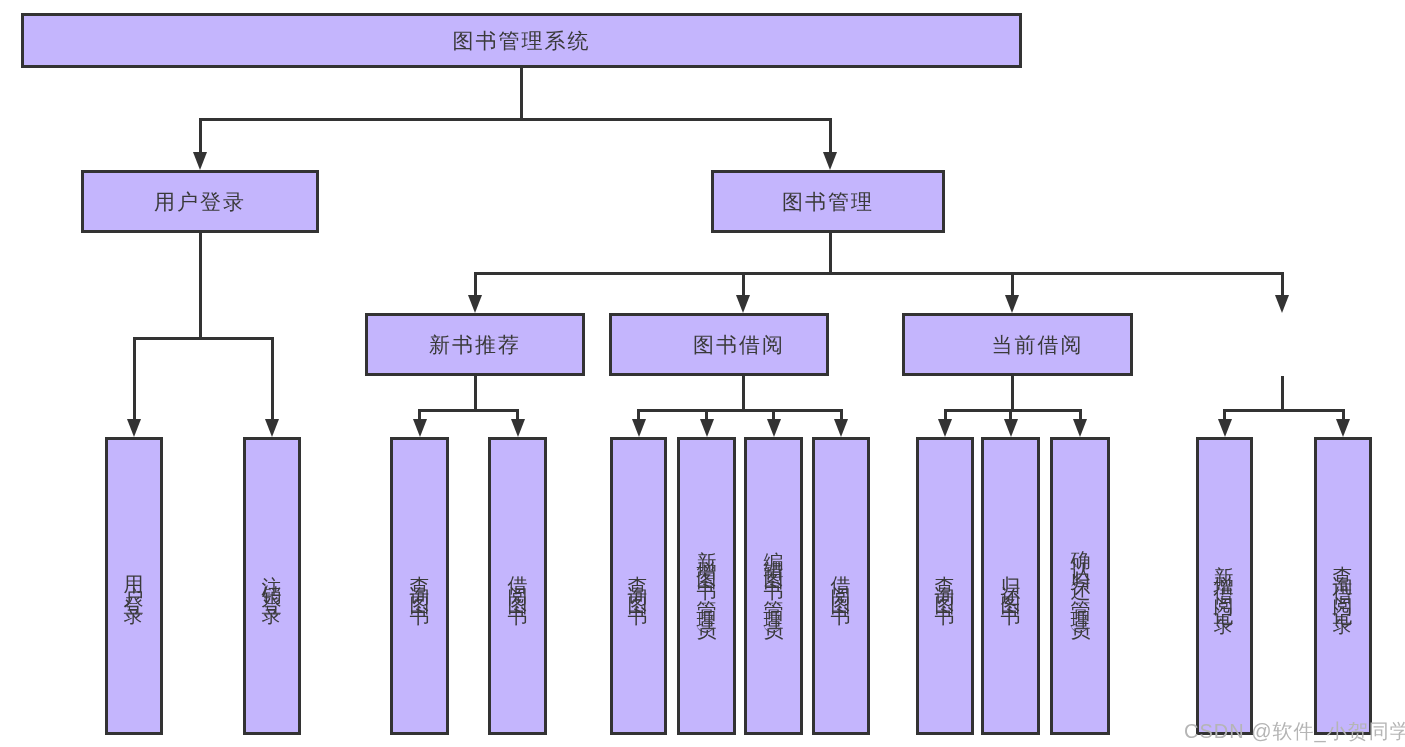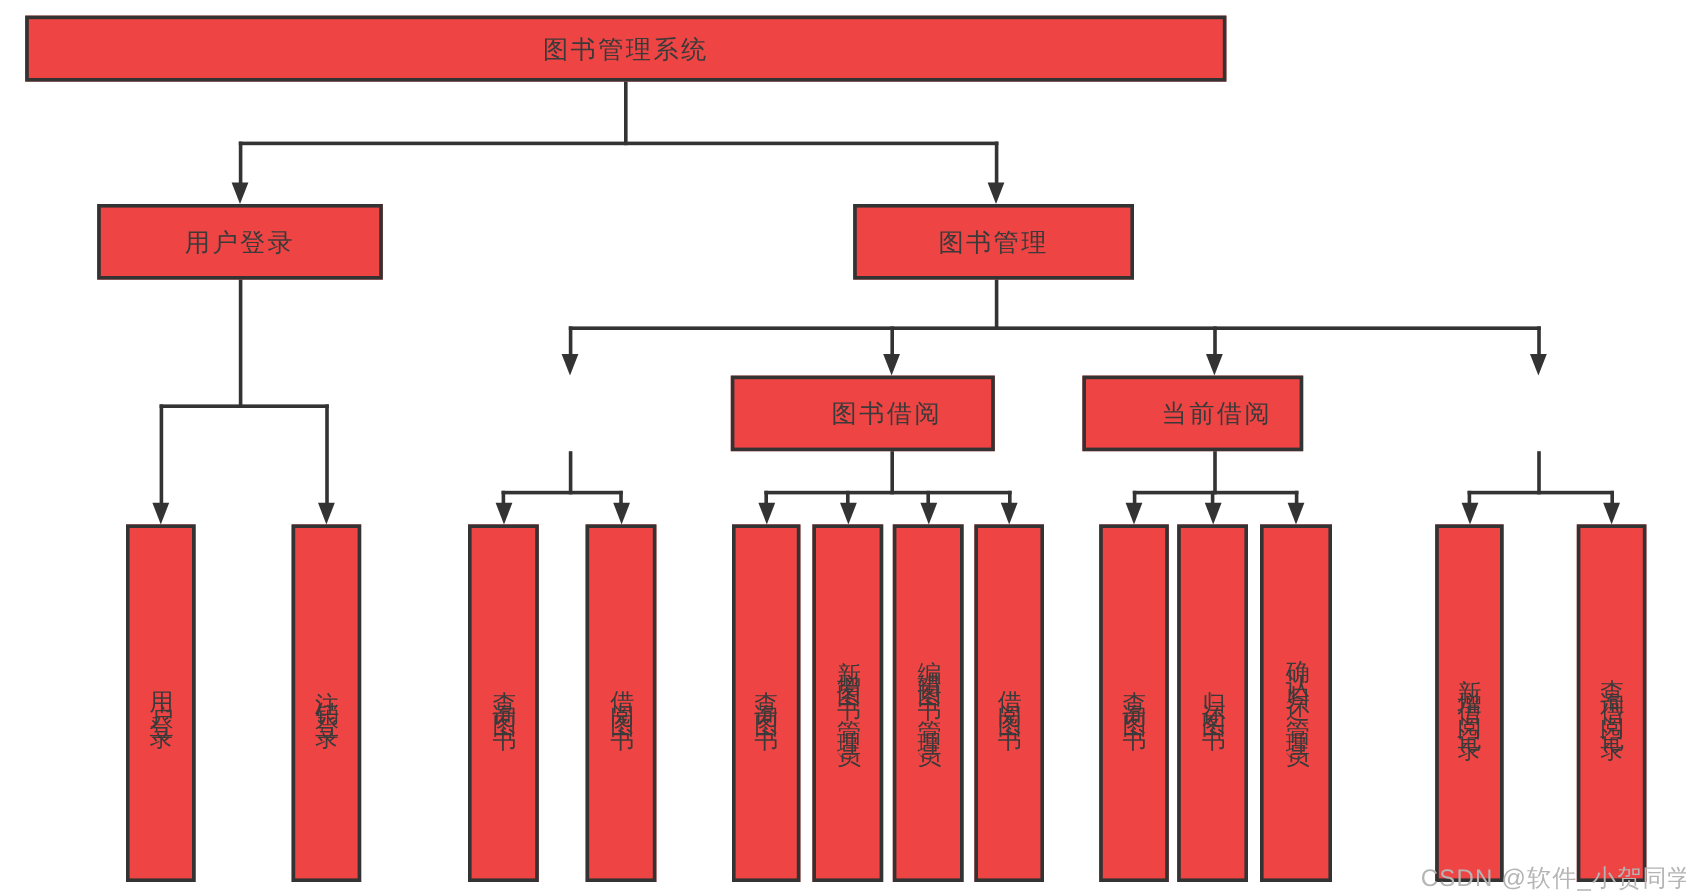--- a/index.html
+++ b/index.html
@@ -5,21 +5,21 @@
   html, body { margin: 0; padding: 0; background: #ffffff; }
   #diagram {
     position: relative;
     margin: 0;
     background: #ffffff;
     overflow: hidden;
     font-family: "Liberation Sans", "DejaVu Sans", sans-serif;
   }
   .box {
     position: absolute;
-    background: #ef4444;
+    background: #c4b5fd;
     border: 3px solid var(--stroke, #333333);
     box-sizing: border-box;
     color: var(--text, #3a3a3a);
   }
   .box.h {
     display: flex;
     align-items: center;
     justify-content: center;
     font-size: 21px;
     letter-spacing: 2px;
@@ -64,24 +64,27 @@
   <div class="watermark">CSDN @软件_小贺同学</div>
 <div class="box h" style="left: 21px; top: 13px; width: 1001px; height: 55px;">
       <span>图书管理系统</span>
     </div>
     <div class="box h" style="left: 81px; top: 170px; width: 238px; height: 63px;">
       <span>用户登录</span>
     </div>
     <div class="box h" style="left: 711px; top: 170px; width: 234px; height: 63px;">
       <span>图书管理</span>
     </div>
+    <div class="box h" style="left: 365px; top: 313px; width: 220px; height: 63px;">
+      <span>新书推荐</span>
+    </div>
     <div class="box h" style="left: 609px; top: 313px; width: 220px; height: 63px; padding-left: 40px;">
       <span>图书借阅</span>
     </div>
-    <div class="box h" style="left: 902px; top: 313px; width: 184px; height: 63px; padding-left: 40px;">
+    <div class="box h" style="left: 902px; top: 313px; width: 231px; height: 63px; padding-left: 40px;">
       <span>当前借阅</span>
     </div>
     <div class="box v" style="left: 105px; top: 437px; width: 58px; height: 298px;"><span>用户登录</span></div>
     <div class="box v" style="left: 243px; top: 437px; width: 58px; height: 298px;"><span>注销登录</span></div>
     <div class="box v" style="left: 390px; top: 437px; width: 59px; height: 298px;"><span>查询图书</span></div>
     <div class="box v" style="left: 488px; top: 437px; width: 59px; height: 298px;"><span>借阅图书</span></div>
     <div class="box v" style="left: 610px; top: 437px; width: 57px; height: 298px;"><span>查询图书</span></div>
     <div class="box v" style="left: 677px; top: 437px; width: 59px; height: 298px;"><span>新增图书（管理员）</span></div>
     <div class="box v" style="left: 744px; top: 437px; width: 59px; height: 298px;"><span>编辑图书（管理员）</span></div>
     <div class="box v" style="left: 812px; top: 437px; width: 58px; height: 298px;"><span>借阅图书</span></div>

